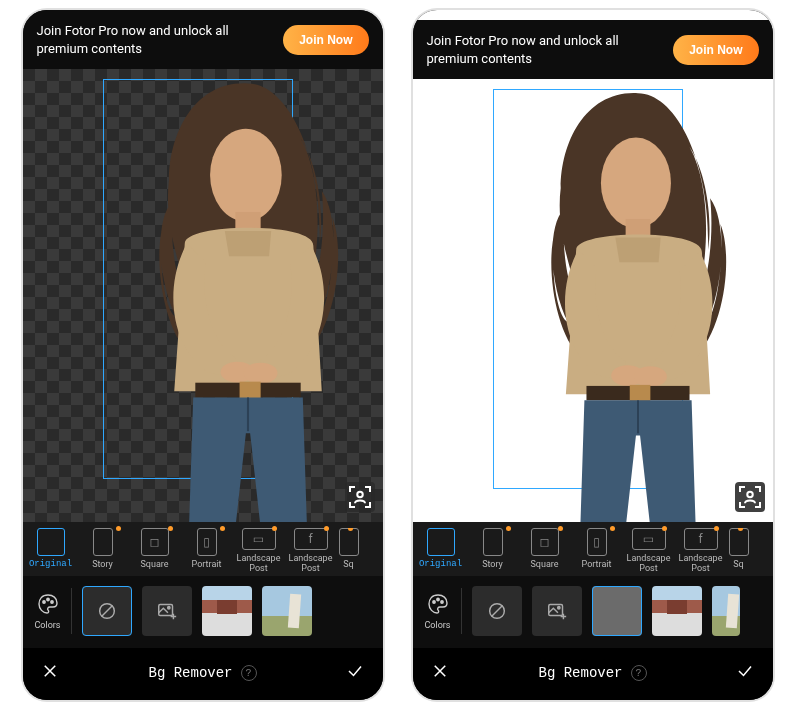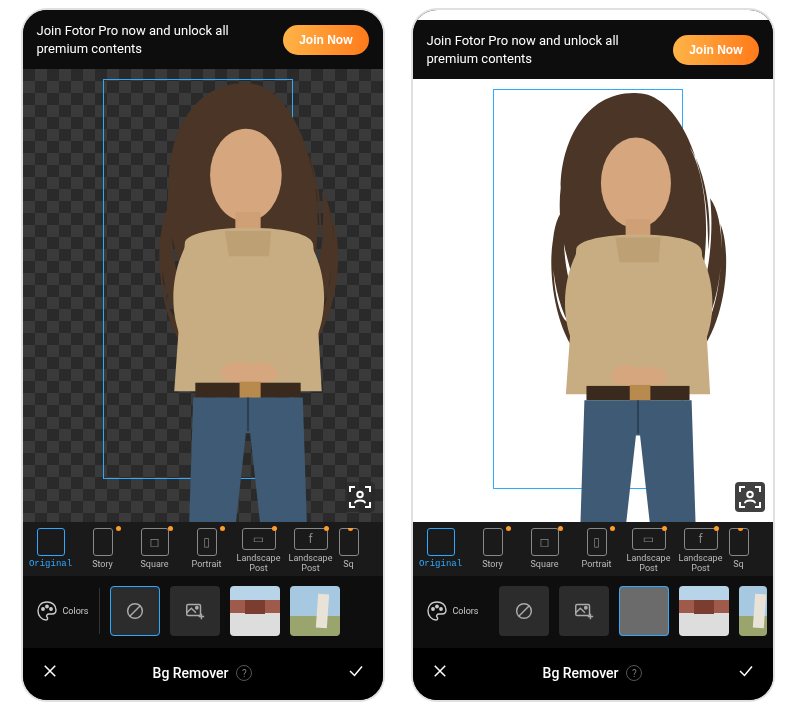--- a/index.html
+++ b/index.html
@@ -123,21 +123,21 @@
   .ratio.tall .ratio-icon  { width:20px; height:28px; }
   
   .bgrow {
     display:flex;
     align-items:center;
     gap:10px;
     padding: 10px 12px 12px;
     background:#0e0e0e;
   }
   .colors-btn {
-    display:flex;flex-direction:row;align-items:center;gap:4px;
+    display:flex;flex-direction:column;align-items:center;gap:4px;
   }
   .colors-btn svg { width:24px;height:24px; }
   .colors-label { font-size:9px;color:#ccc; }
   .divider { width:1px;height:46px;background:#333; }
   .bg-option {
     width:50px;height:50px;border-radius:4px;
     background:#2c2c2c;
     display:flex;align-items:center;justify-content:center;
     flex:0 0 auto;
   }
@@ -162,21 +162,21 @@
     content:"";position:absolute;left:55%;top:15%;width:11px;height:34px;background:#e8e3d6;transform:rotate(4deg);
   }
   .bg-thumb.gray { background:#6b6b6b; }
   
   .bottombar {
     display:flex;align-items:center;justify-content:space-between;
     padding:14px 18px 16px;
     background:#000;
   }
   .bottombar .title-wrap{
-    display:flex;align-items:center;gap:8px;
+    display:flex;align-items:center;gap:8px;font-family:Liberation Mono, monospace;
   }
   .bottombar .title { color:#fff; font-size:14px; font-weight:500; }
   .qmark {
     width:16px;height:16px;border-radius:50%;border:1px solid #555;
     display:flex;align-items:center;justify-content:center;
     font-size:10px;color:#777;
   }
   .icon-btn svg { width:18px;height:18px; }
   
   .person-svg { width:100%;height:100%; }

